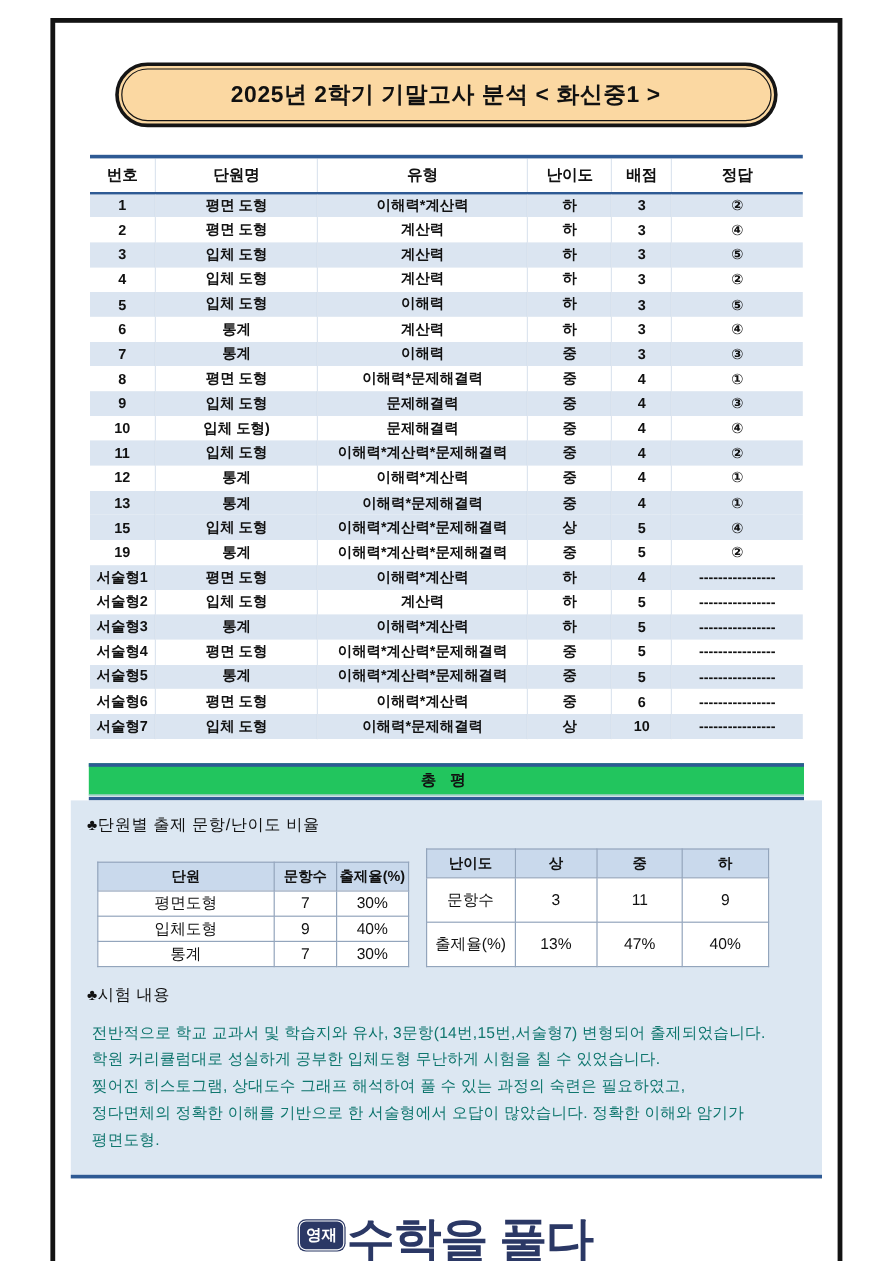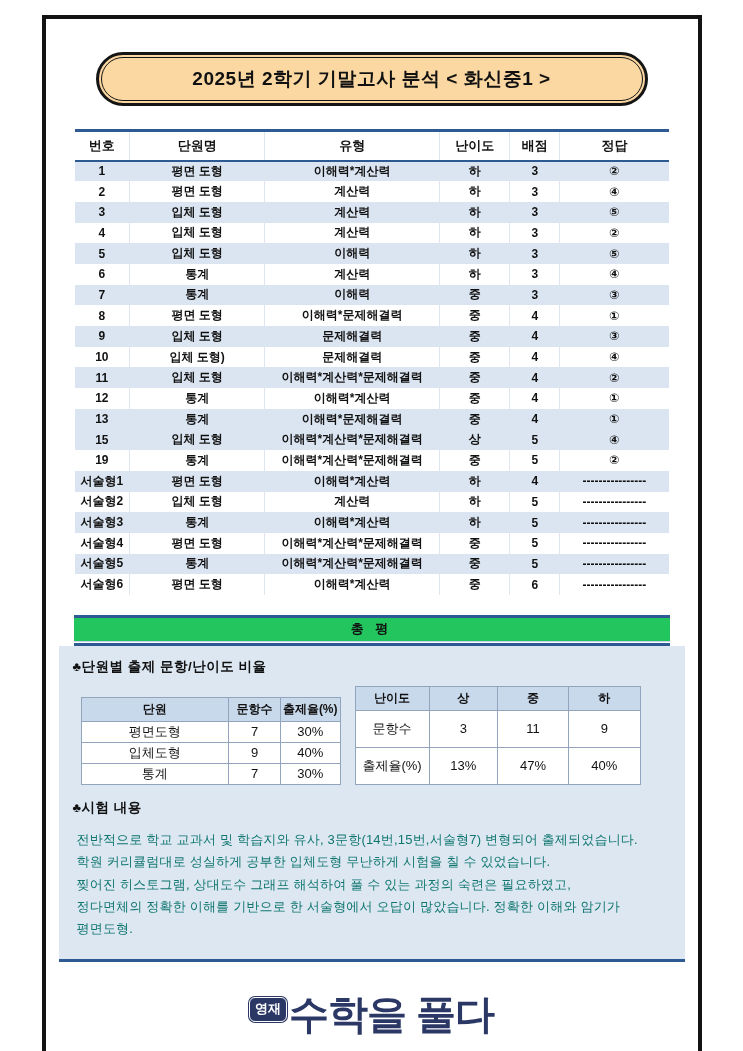--- a/index.html
+++ b/index.html
@@ -101,21 +101,21 @@
   
   .summary-section{
     width:626px;
     margin:0 auto;
     background:var(--sectionbg);
     border-bottom:3px solid var(--accent);
     padding:8px 14px 14px;
   }
   .section-heading{
     font-size:13.5px;
-    font-weight:bold;
+    font-weight:normal;
     margin:4px 0 10px;
     letter-spacing:0.5px;
   }
   .club{font-size:13px;}
   .subtables{
     display:flex;
     align-items:flex-end;
     gap:14px;
     padding-left:8px;
     margin-bottom:14px;
@@ -370,20 +370,28 @@
           <td>----------------</td>
         </tr>
         <tr>
           <td>서술형6</td>
           <td>평면 도형</td>
           <td>이해력*계산력</td>
           <td>중</td>
           <td>6</td>
           <td>----------------</td>
         </tr>
+        <tr class="alt">
+          <td>서술형7</td>
+          <td>입체 도형</td>
+          <td>이해력*문제해결력</td>
+          <td>상</td>
+          <td>10</td>
+          <td>----------------</td>
+        </tr>
       </tbody>
     </table>
 
   <div class="review-band">총 평</div>
   <div class="review-band-underline"></div>
 
   <div class="summary-section">
 
     <div class="section-heading">
       <span class="club">♣</span><span>단원별 출제 문항/난이도 비율</span>

